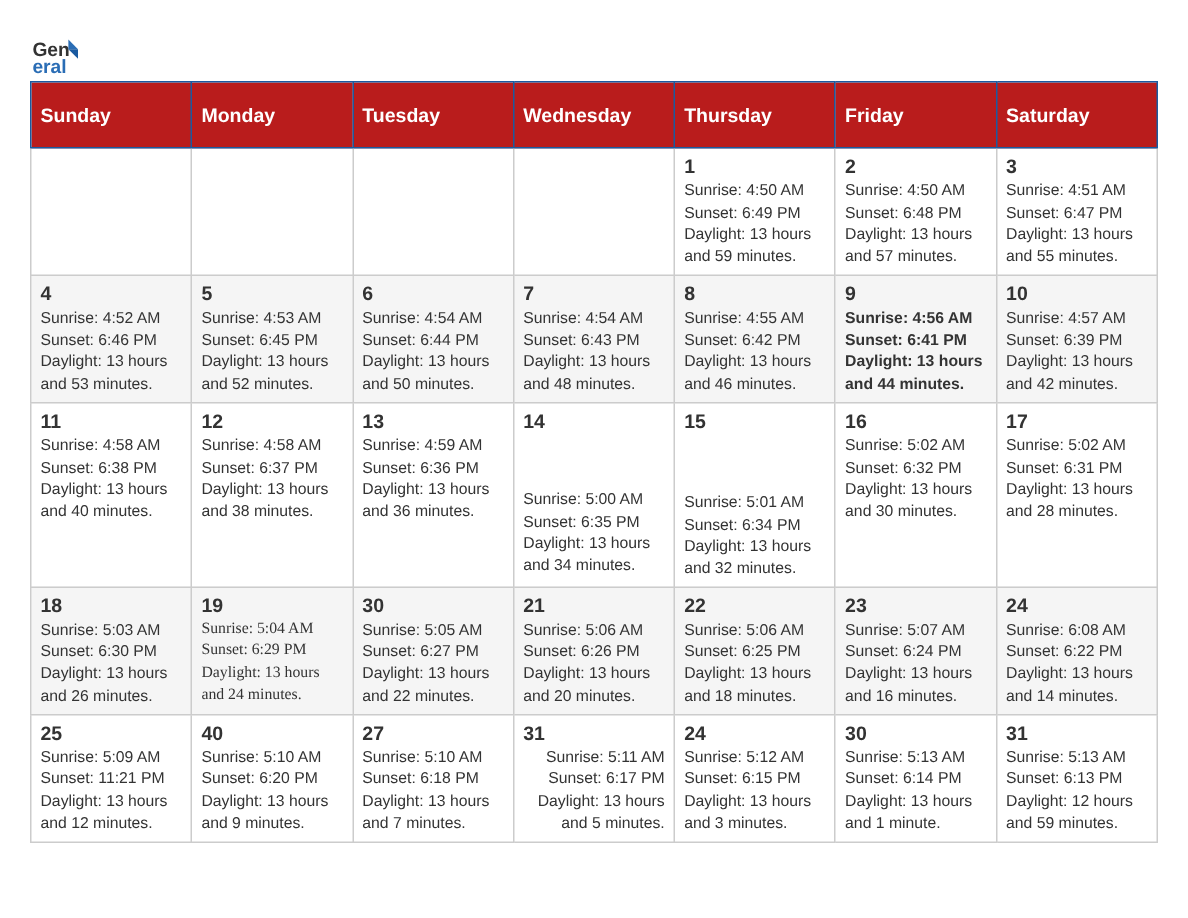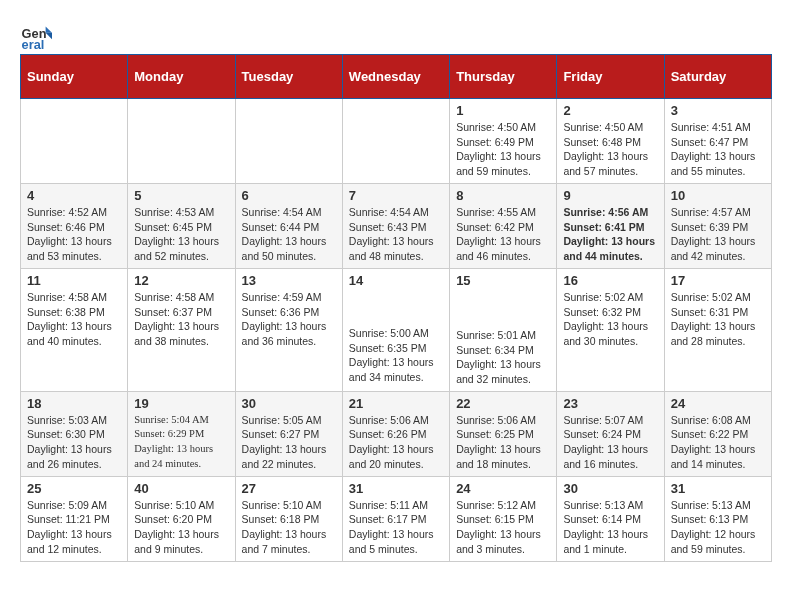--- a/index.html
+++ b/index.html
@@ -310,21 +310,21 @@
         </td>
         <td>
           <div class="day-num">27</div>
           <div class="day-info" style="white-space: pre-line;">Sunrise: 5:10 AM
 Sunset: 6:18 PM
 Daylight: 13 hours
 and 7 minutes.</div>
         </td>
         <td>
           <div class="day-num">31</div>
-          <div class="day-info" style="white-space: pre-line;">Sunrise: 5:11 AM
+          <div class="day-info" style="white-space: pre-line; text-align: right;">Sunrise: 5:11 AM
 Sunset: 6:17 PM
 Daylight: 13 hours
 and 5 minutes.</div>
         </td>
         <td>
           <div class="day-num">24</div>
           <div class="day-info" style="white-space: pre-line;">Sunrise: 5:12 AM
 Sunset: 6:15 PM
 Daylight: 13 hours
 and 3 minutes.</div>

